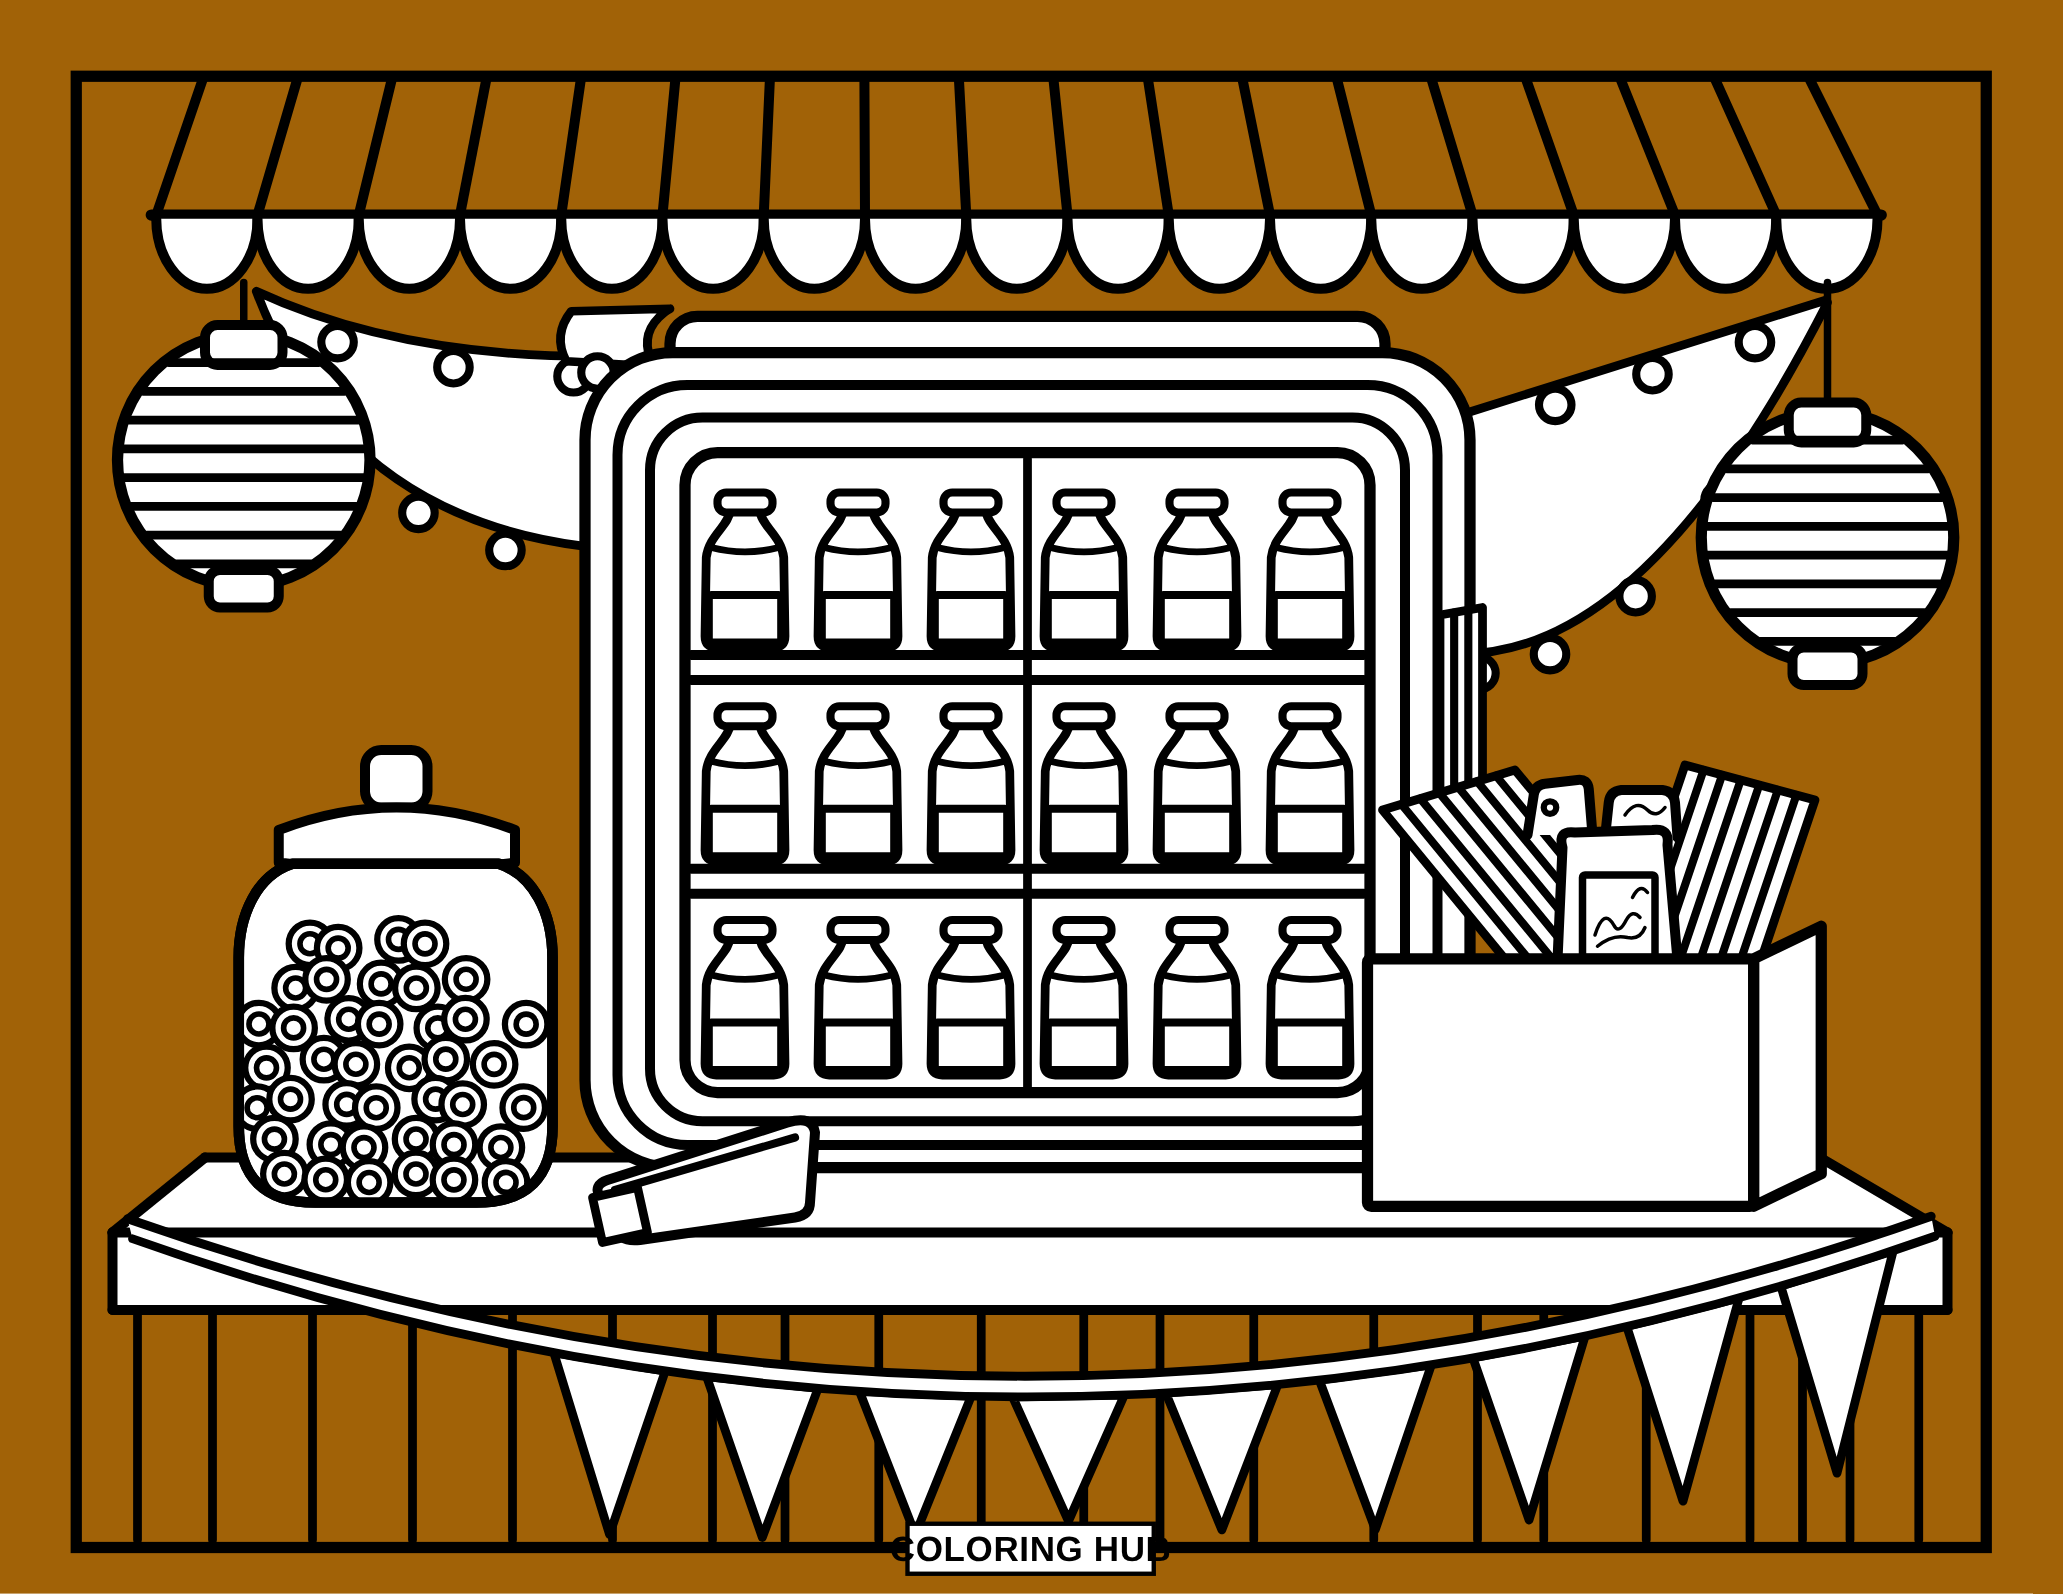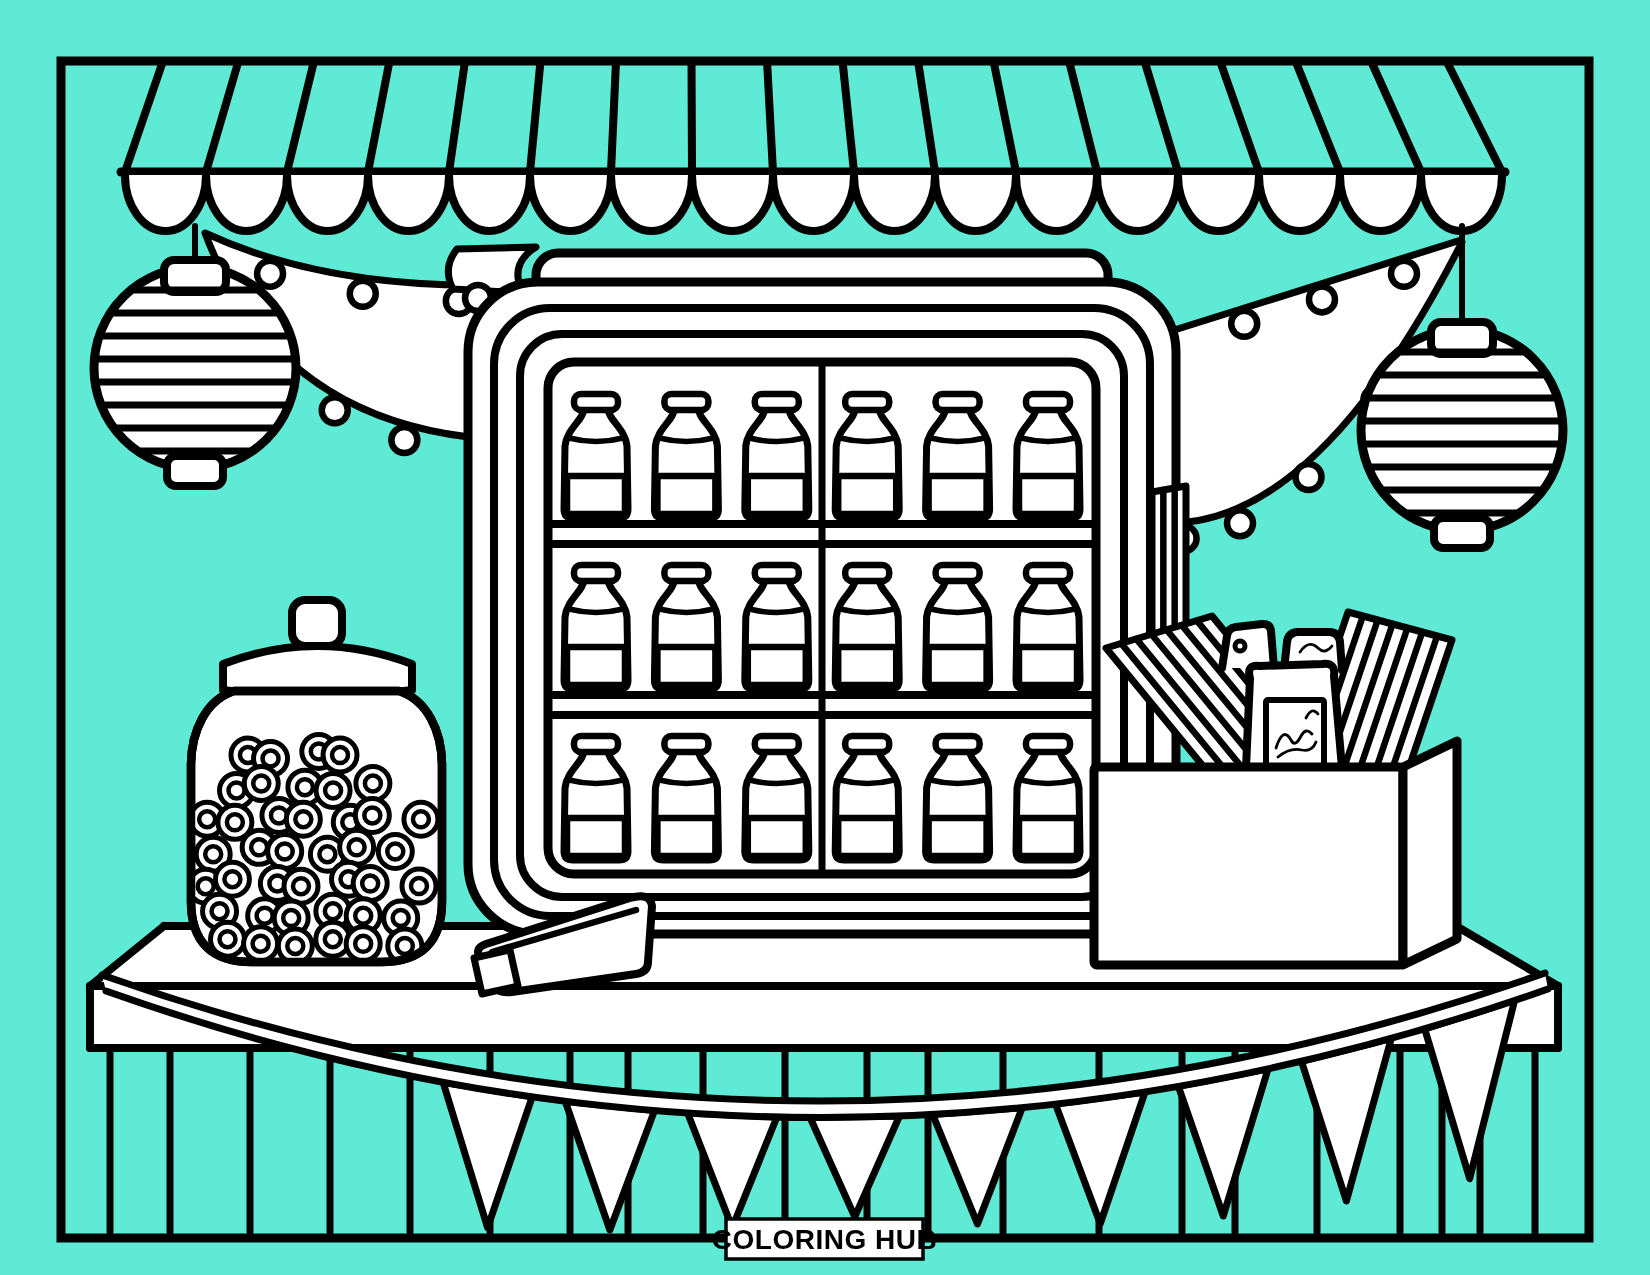--- a/index.html
+++ b/index.html
@@ -1,16 +1,16 @@
 <!DOCTYPE html>
 <html><head>
 <meta charset="utf-8">
 <style>
   html,body{margin:0;padding:0;background:#ffffff;}
-  .page{position:relative;width:1650px;height:1275px;background:#5eead4;overflow:hidden;
+  .page{position:relative;width:1650px;height:1275px;background:#a16207;overflow:hidden;
         font-family:"Liberation Sans",sans-serif;}
   svg{display:block;width:1650px;height:1275px;}
   .footer-text{font-family:"Liberation Sans","DejaVu Sans",sans-serif;font-weight:bold;
                font-size:28px;letter-spacing:.5px;}
 </style>
 </head>
 <body>
 
 <div class="page">
   <svg viewBox="0 0 1650 1275" xmlns="http://www.w3.org/2000/svg">

